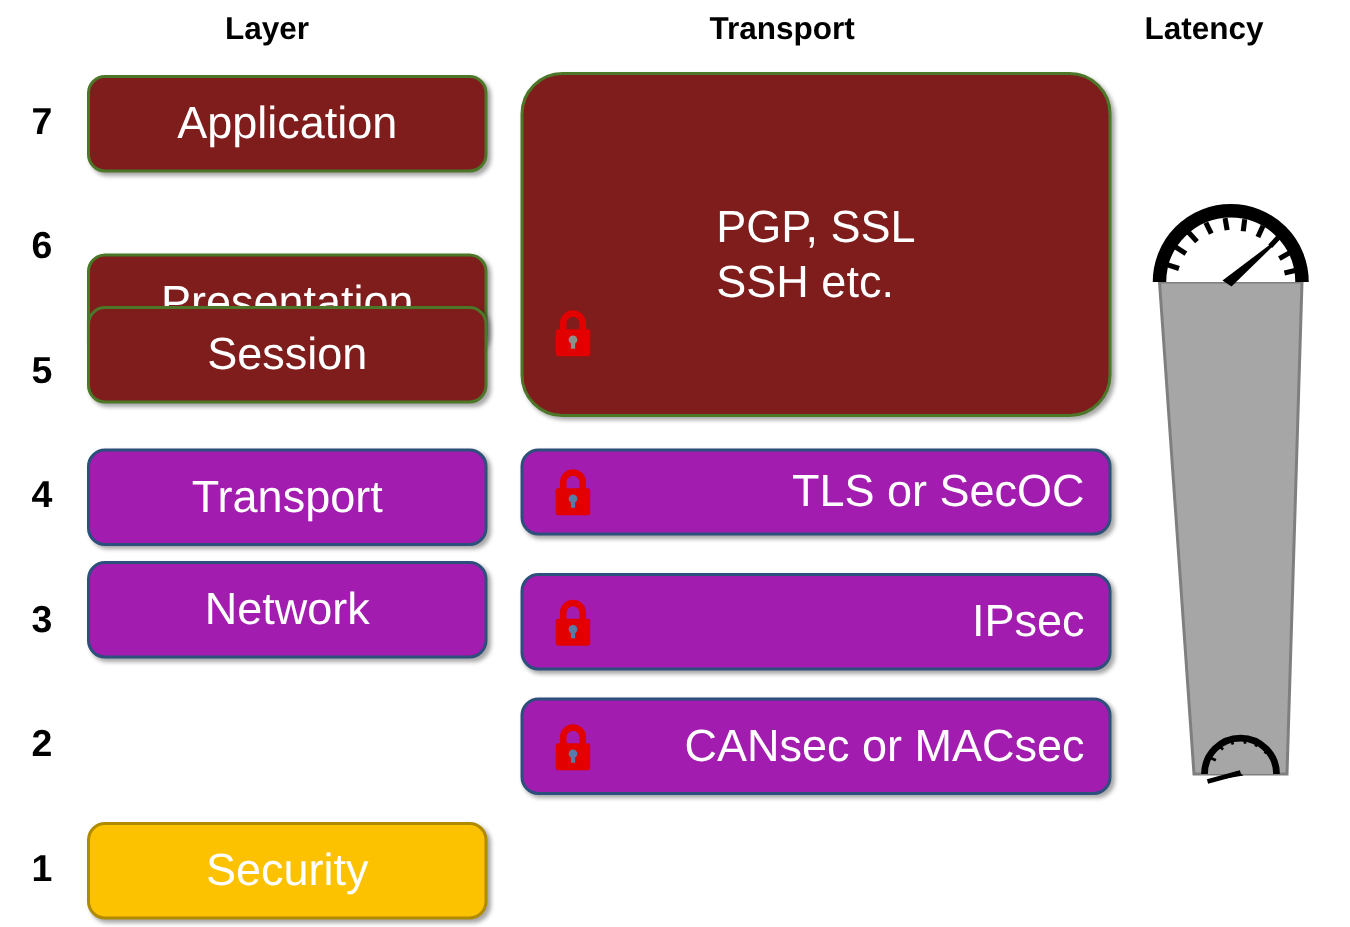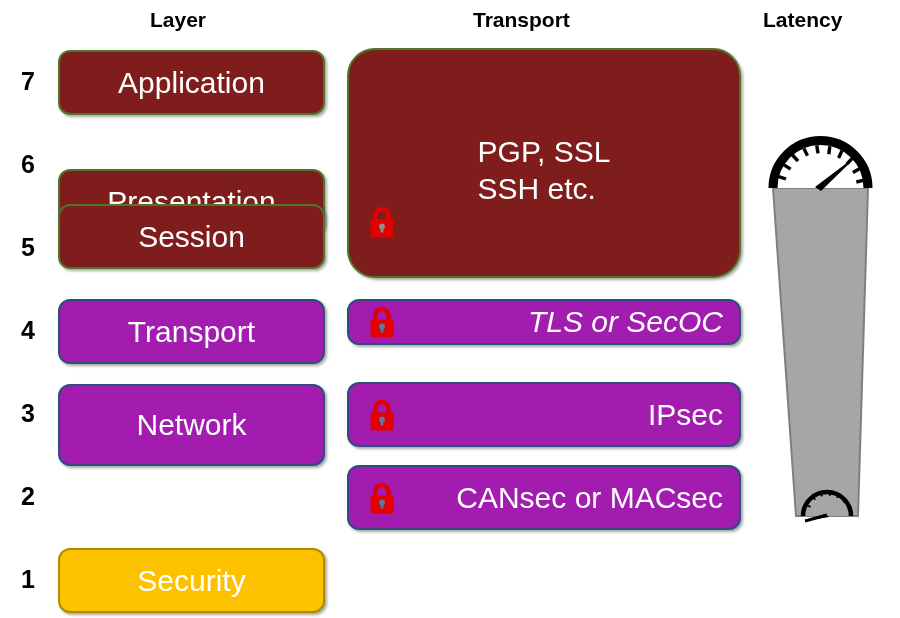--- a/index.html
+++ b/index.html
@@ -153,21 +153,21 @@
   <div class="box layer-box green" style="top:204px; height:65px;">
     <span class="box-label">Session</span>
   </div>
 
   <div class="layer-number" style="top:318px;">4</div>
   <div class="box layer-box blue" style="top:299px; height:65px;">
     <span class="box-label">Transport</span>
   </div>
 
   <div class="layer-number" style="top:401px;">3</div>
-  <div class="box layer-box blue" style="top:384px; height:82px;">
+  <div class="box layer-box blue" style="top:374px; height:65px;">
     <span class="box-label">Network</span>
   </div>
 
   <div class="layer-number" style="top:484px;">2</div>
 
   <div class="layer-number" style="top:567px;">1</div>
   <div class="box layer-box yellow" style="top:548px; height:65px;">
     <span class="box-label">Security</span>
   </div>
 
@@ -179,21 +179,21 @@
         <circle cx="15" cy="21.5" r="2.9" fill="#8e8e8e"></circle>
         <rect x="13.6" y="21.5" width="2.8" height="6" fill="#8e8e8e"></rect>
       </svg>
     </span>
     <span class="box-label">
       <span>PGP, SSL</span><br>
       <span>SSH etc.</span>
     </span>
   </div>
 
-  <div class="box sec-box blue" style="top:299px; height:46px;font-style:italic;">
+  <div class="box sec-box blue" style="top:299px; height:58px;">
     <span class="lock-icon">
       <svg viewBox="0 0 30 34" width="30" height="34" aria-hidden="true">
         <path d="M8.5 15 V10.5 a6.5 6.5 0 0 1 13 0 V15" fill="none" stroke="#e20000" stroke-width="4.4"></path>
         <rect x="3.5" y="14.5" width="23" height="18" rx="1.6" fill="#e20000"></rect>
         <circle cx="15" cy="21.5" r="2.9" fill="#5b7ba6"></circle>
         <rect x="13.6" y="21.5" width="2.8" height="6" fill="#5b7ba6"></rect>
       </svg>
     </span>
     <span class="box-label">TLS or SecOC</span>
   </div>

